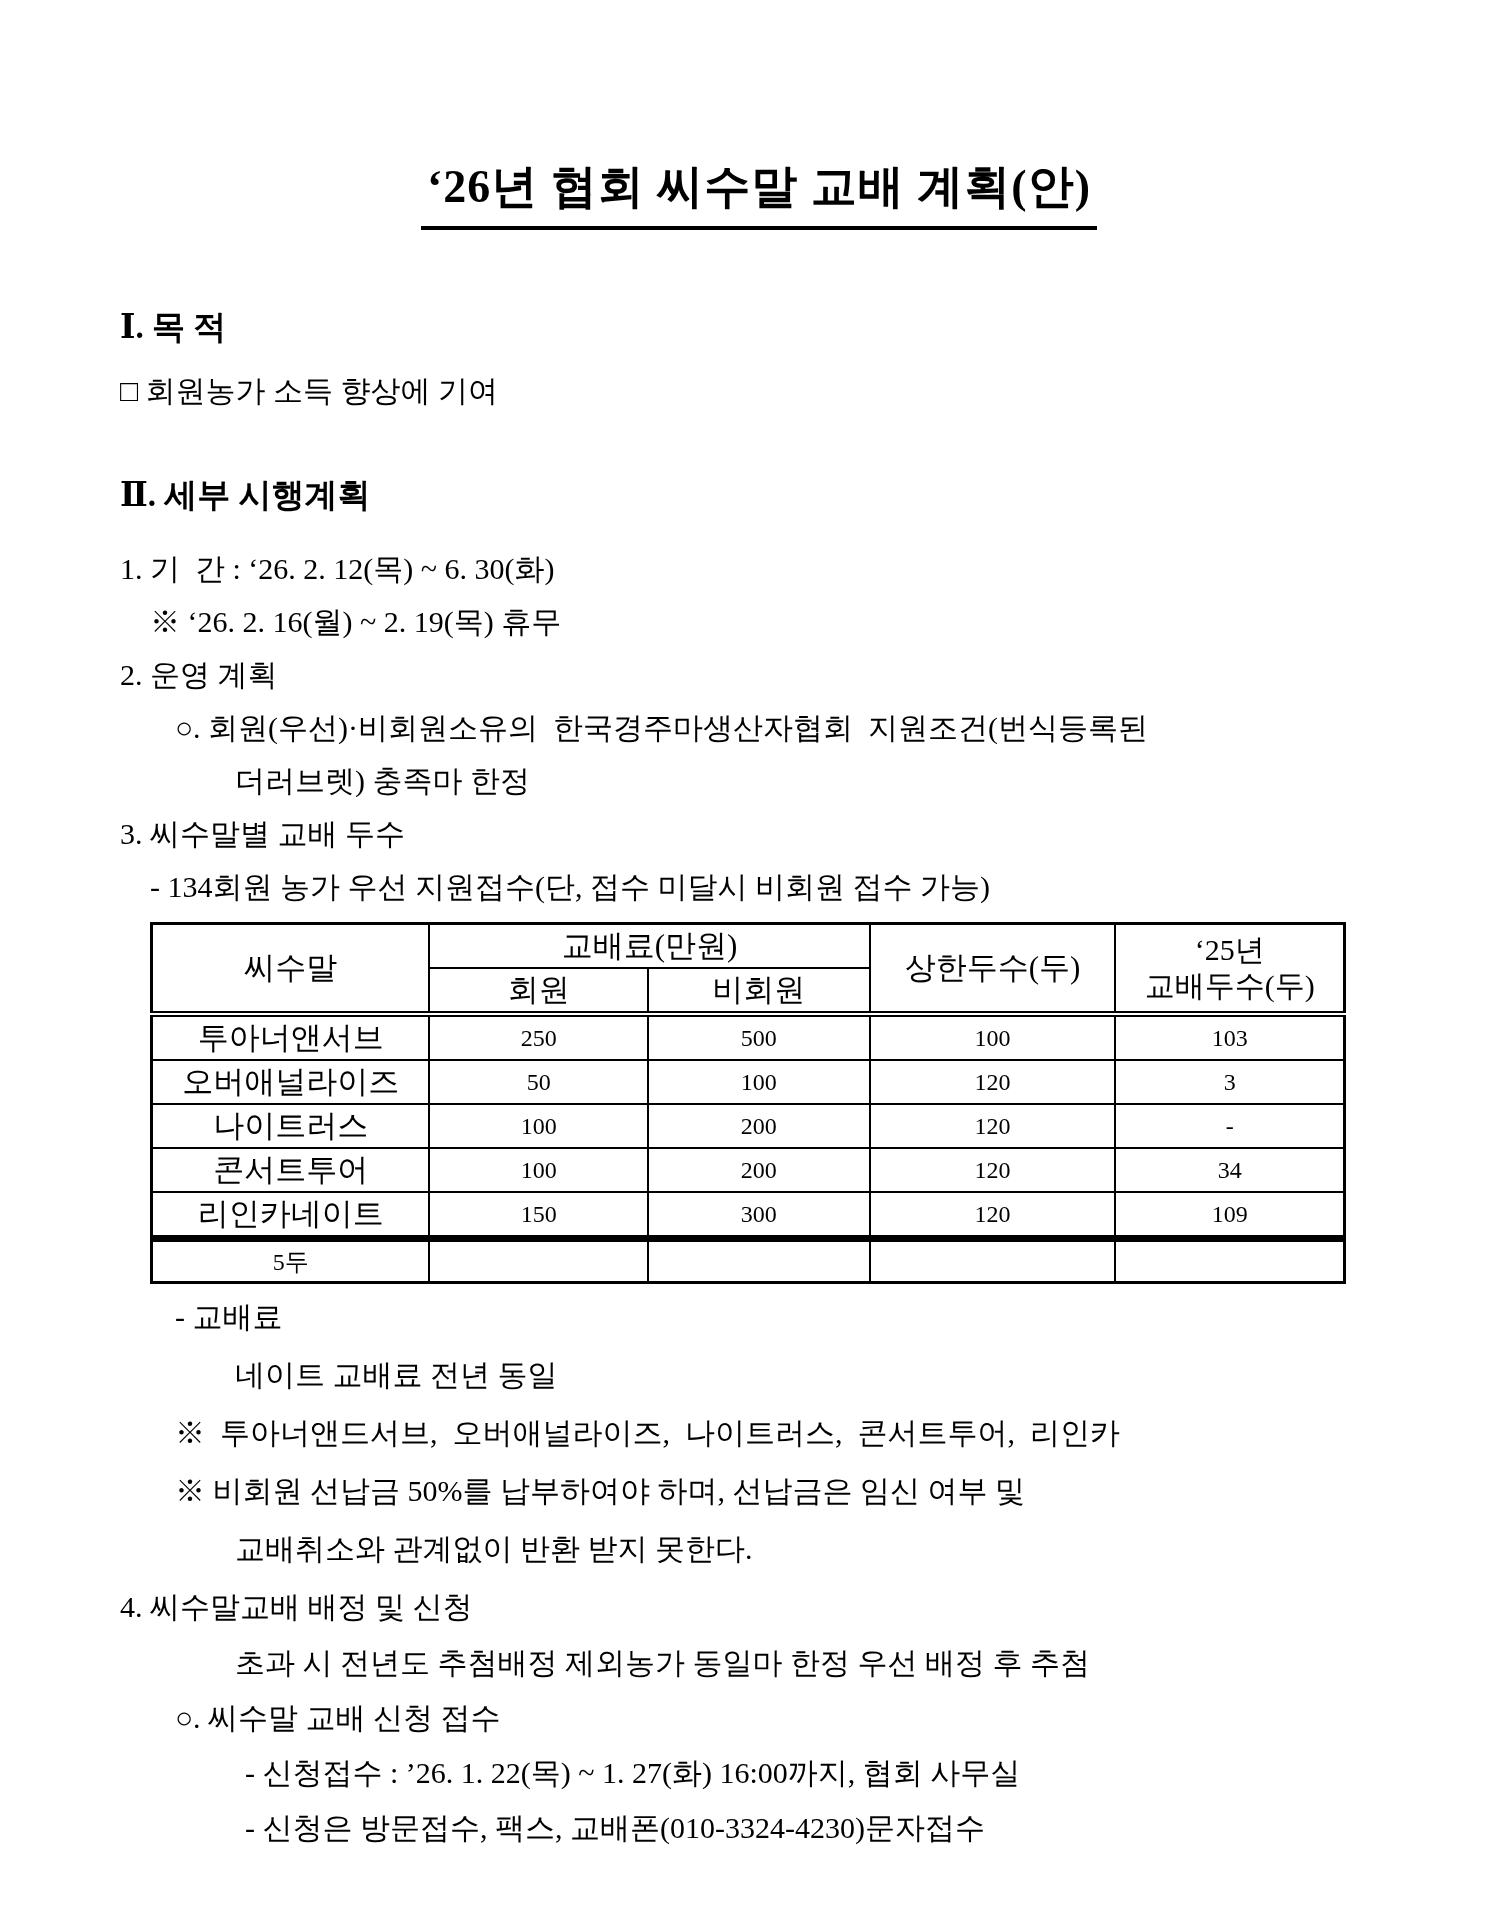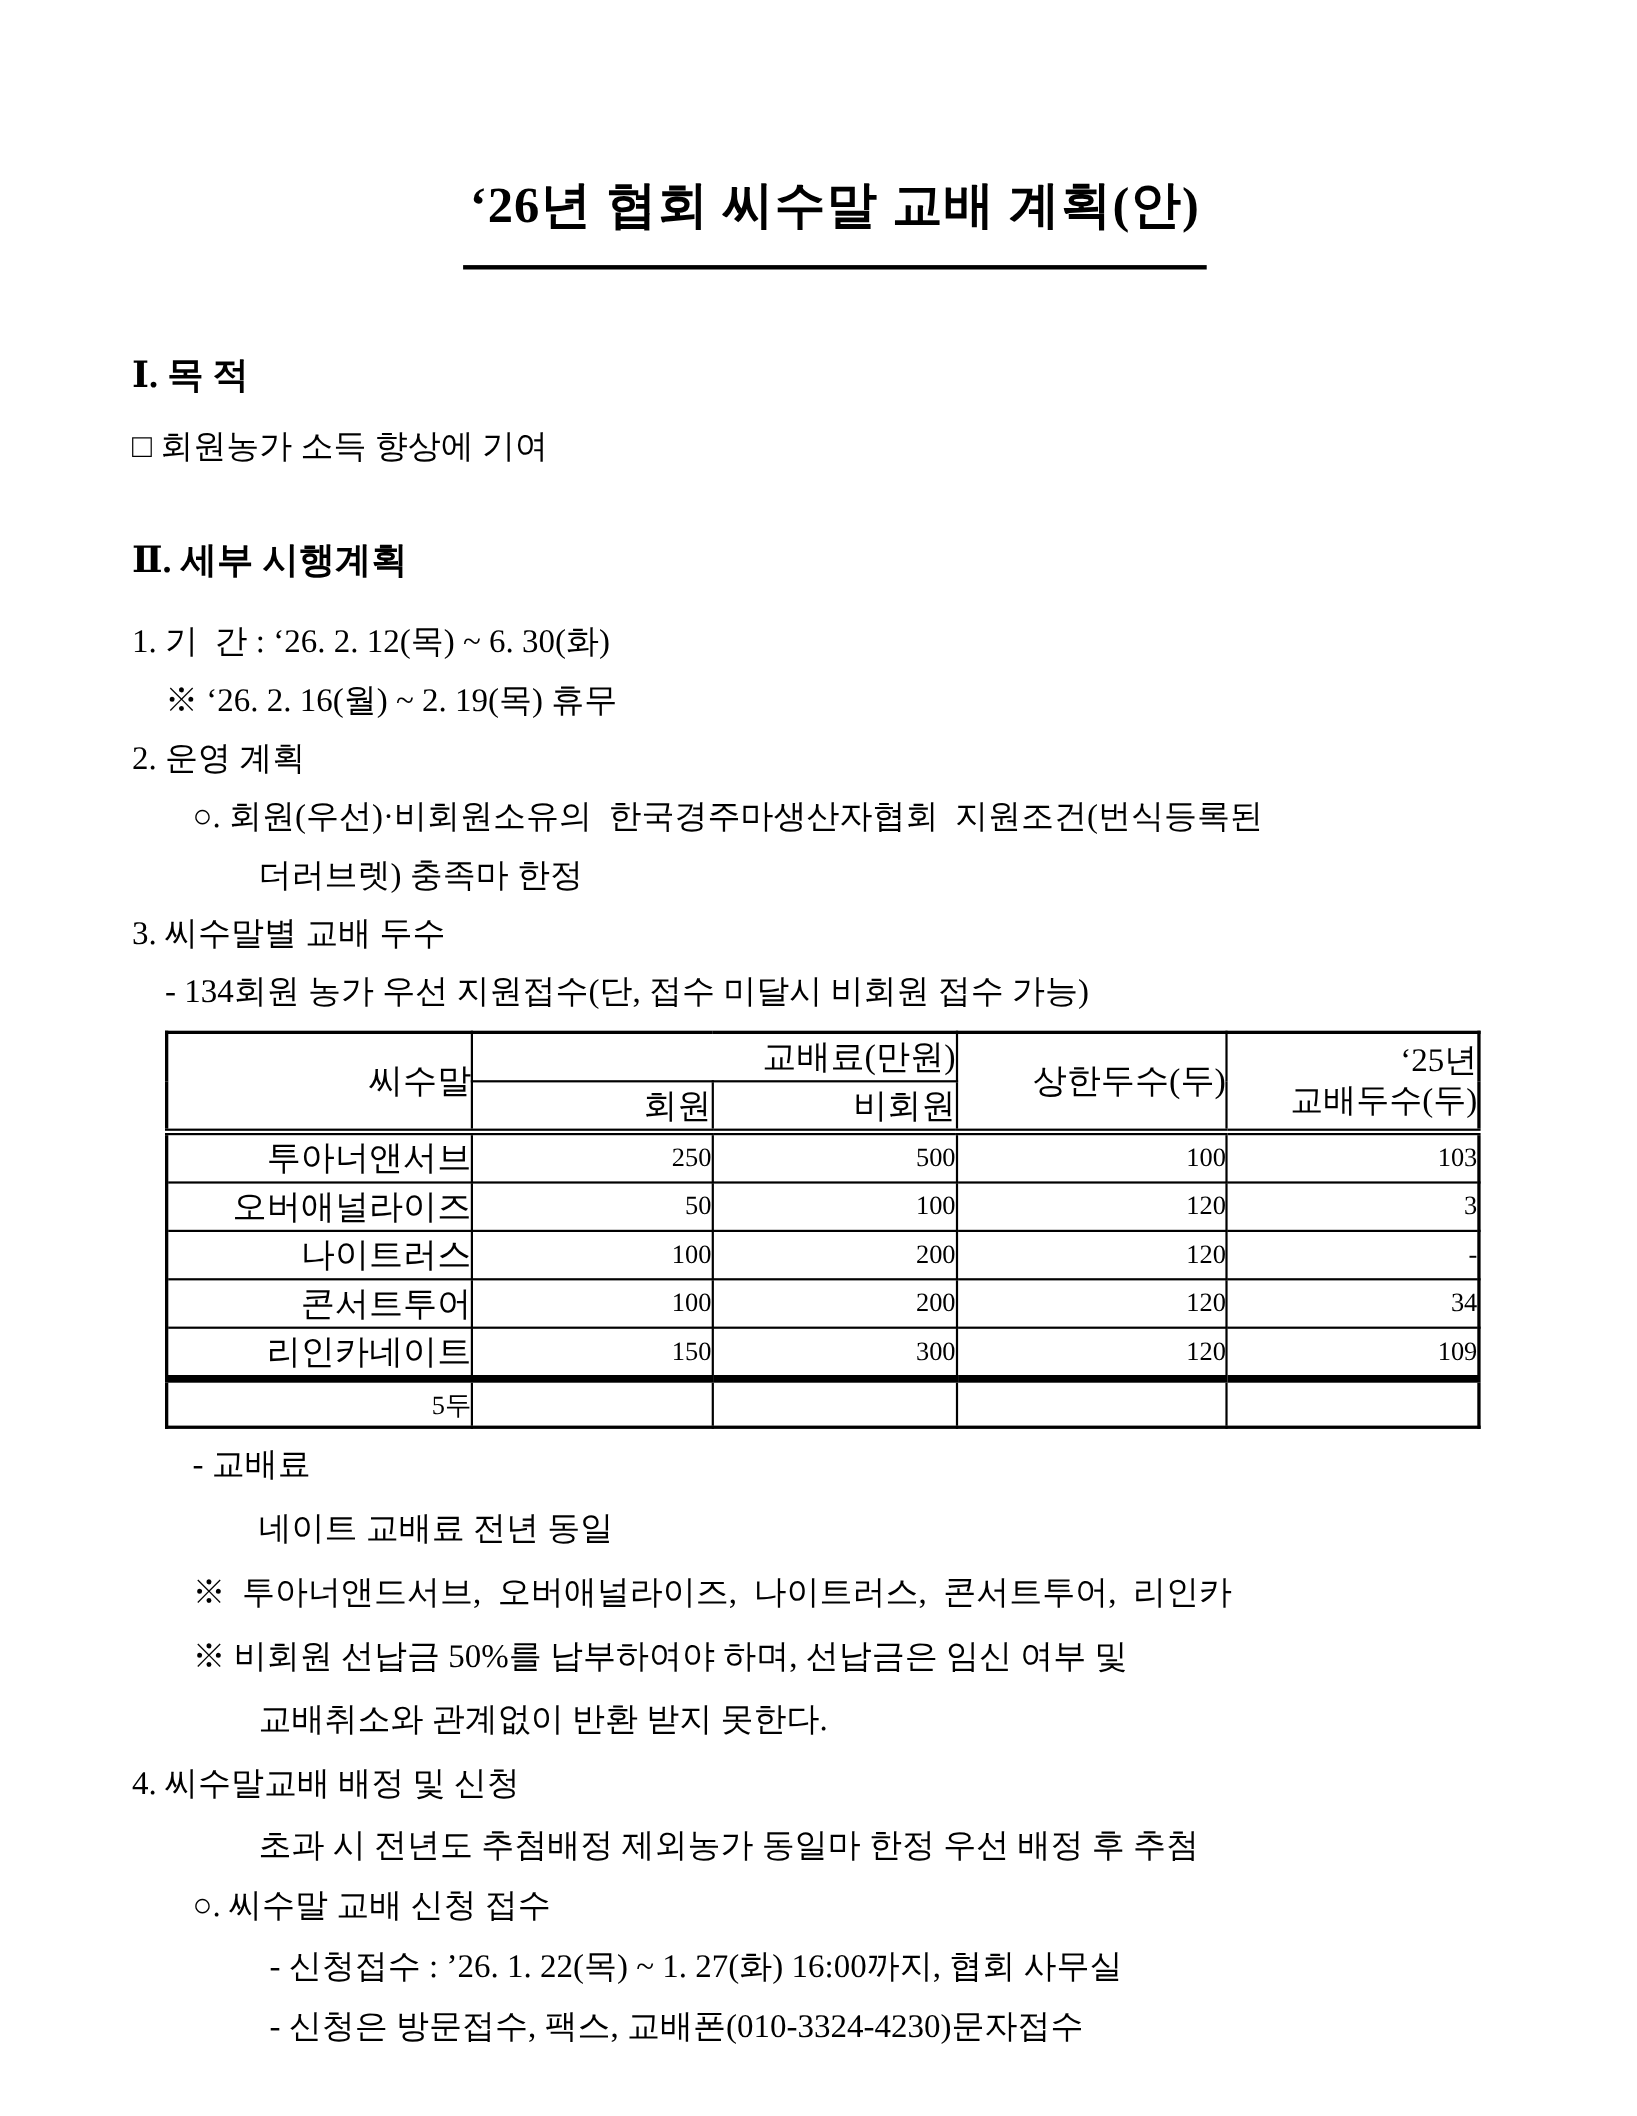--- a/index.html
+++ b/index.html
@@ -6,35 +6,35 @@
   html,body { margin:0; padding:0; }
   body {
     width:1488px; height:1924px; overflow:hidden;
     background:#ffffff; color:#000000;
     font-family:"Liberation Serif","DejaVu Serif",serif;
   }
   .page { width:1488px; height:1924px; padding:156px 90px 0 120px; }
   .title-wrap { text-align:center; margin:0 0 76px 0; }
   .doc-title {
     display:inline-block; font-size:46px; font-weight:bold; letter-spacing:1px;
-    border-bottom:4px solid #000; padding:0 6px 23px 6px; white-space:pre;
+    border-bottom:4px solid #000; padding:0 6px 8px 6px; white-space:pre;
   }
   .h1 { font-size:33px; font-weight:bold; line-height:42px; margin:0 0 23px 0; white-space:pre; }
   .h1.gap-big { margin-bottom:33px; }
   .line { font-size:30px; line-height:40px; margin:0 0 13px 0; white-space:pre; }
   .line.mb-big { margin-bottom:63px; }
   .ind-1 { padding-left:30px; }
   .ind-2 { padding-left:55px; }
   .ind-3 { padding-left:115px; }
   .ind-4 { padding-left:125px; }
   .note-line { font-size:30px; line-height:42px; margin:0 0 16px 0; white-space:pre; }
   .mating-table {
     border-collapse:collapse; border:3px solid #000;
     margin:15px 0 12px 30px; width:1196px;
-    table-layout:fixed; text-align:right;
+    table-layout:fixed; text-align:center;
   }
   .mating-table td { border:2px solid #000; padding:0; vertical-align:middle; font-size:31px; }
   .mating-table .hrow1 td { height:40px; }
   .mating-table .hrow2 td { height:44px; }
   .mating-table .drow td { height:42px; }
   .mating-table .frow td { height:44px; }
   .mating-table .dbl { border-bottom:6px double #000; }
   .mating-table .thick { border-bottom:7px solid #000; }
   .mating-table .num { font-size:24px; }
   .prev-head div { line-height:36px; font-size:30px; }

